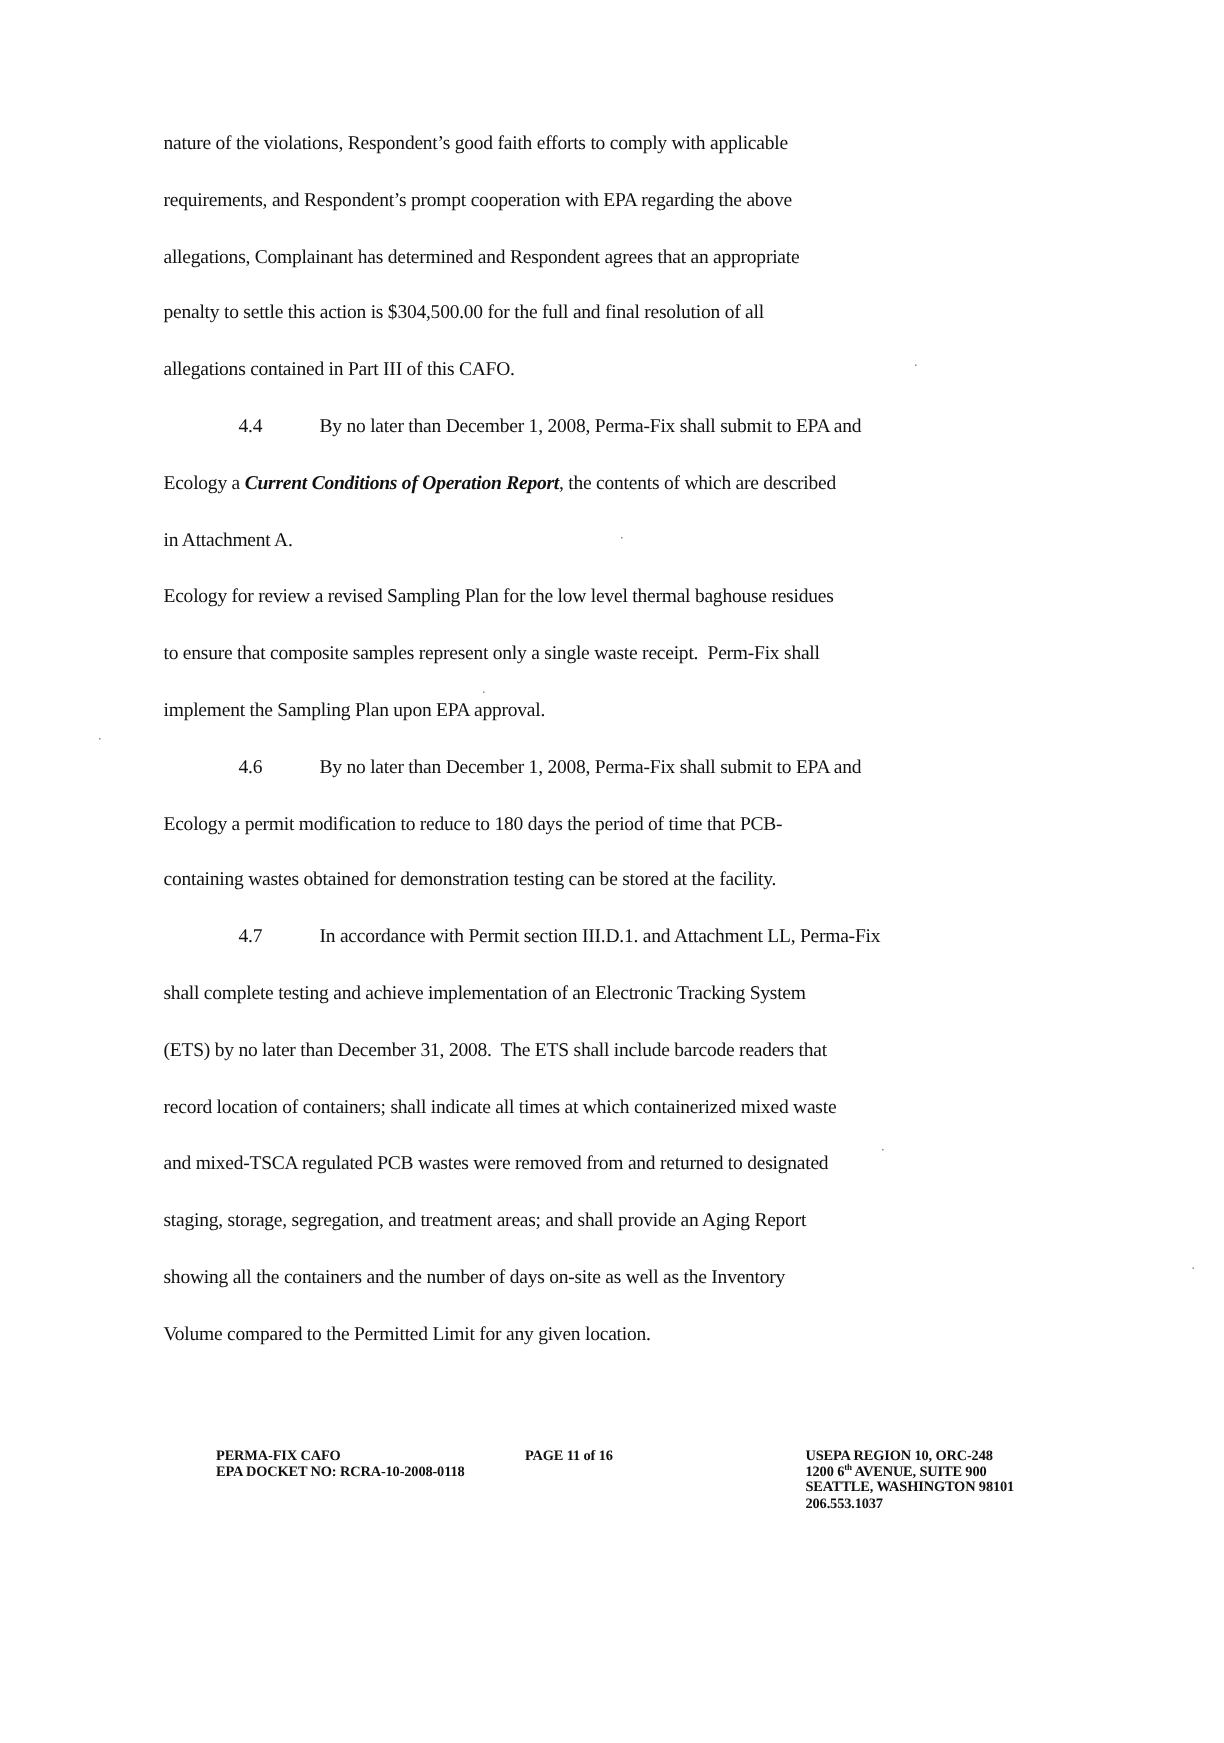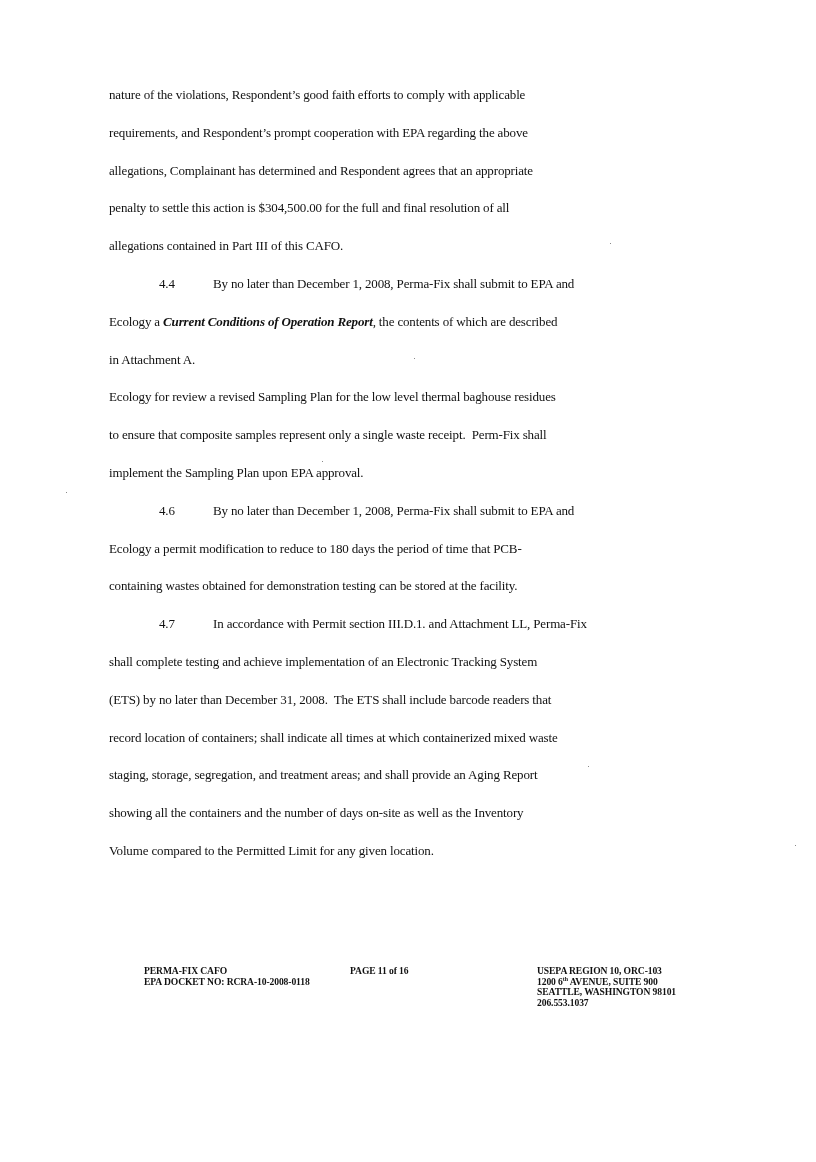--- a/index.html
+++ b/index.html
@@ -63,35 +63,36 @@
       <div class="line">containing wastes obtained for demonstration testing can be stored at the facility.</div>
     </div>
 
     <div>
       <div class="line indent">
         <span class="num">4.7</span><span>In accordance with Permit section III.D.1. and Attachment LL, Perma-Fix</span>
       </div>
       <div class="line">shall complete testing and achieve implementation of an Electronic Tracking System</div>
       <div class="line" style="white-space:pre;">(ETS) by no later than December 31, 2008.  The ETS shall include barcode readers that</div>
       <div class="line">record location of containers; shall indicate all times at which containerized mixed waste</div>
+      <div class="line">and mixed-TSCA regulated PCB wastes were removed from and returned to designated</div>
       <div class="line">staging, storage, segregation, and treatment areas; and shall provide an Aging Report</div>
       <div class="line">showing all the containers and the number of days on-site as well as the Inventory</div>
       <div class="line">Volume compared to the Permitted Limit for any given location.</div>
     </div>
   </div>
 
   <div class="footer footer-left">
     <div>PERMA-FIX CAFO</div>
     <div>EPA DOCKET NO: RCRA-10-2008-0118</div>
   </div>
   <div class="footer footer-center">
     <div>PAGE 11 of 16</div>
   </div>
   <div class="footer footer-right">
-    <div>USEPA REGION 10, ORC-103</div>
+    <div>USEPA REGION 10, ORC-248</div>
     <div><span>1200 6</span><sup>th</sup><span> AVENUE, SUITE 900</span></div>
     <div>SEATTLE, WASHINGTON 98101</div>
     <div>206.553.1037</div>
   </div>
 
   <span class="speck" style="left:610px;top:243px;"></span>
   <span class="speck" style="left:414px;top:358px;"></span>
   <span class="speck" style="left:322px;top:461px;"></span>
   <span class="speck" style="left:588px;top:766px;"></span>
   <span class="speck" style="left:795px;top:845px;"></span>

